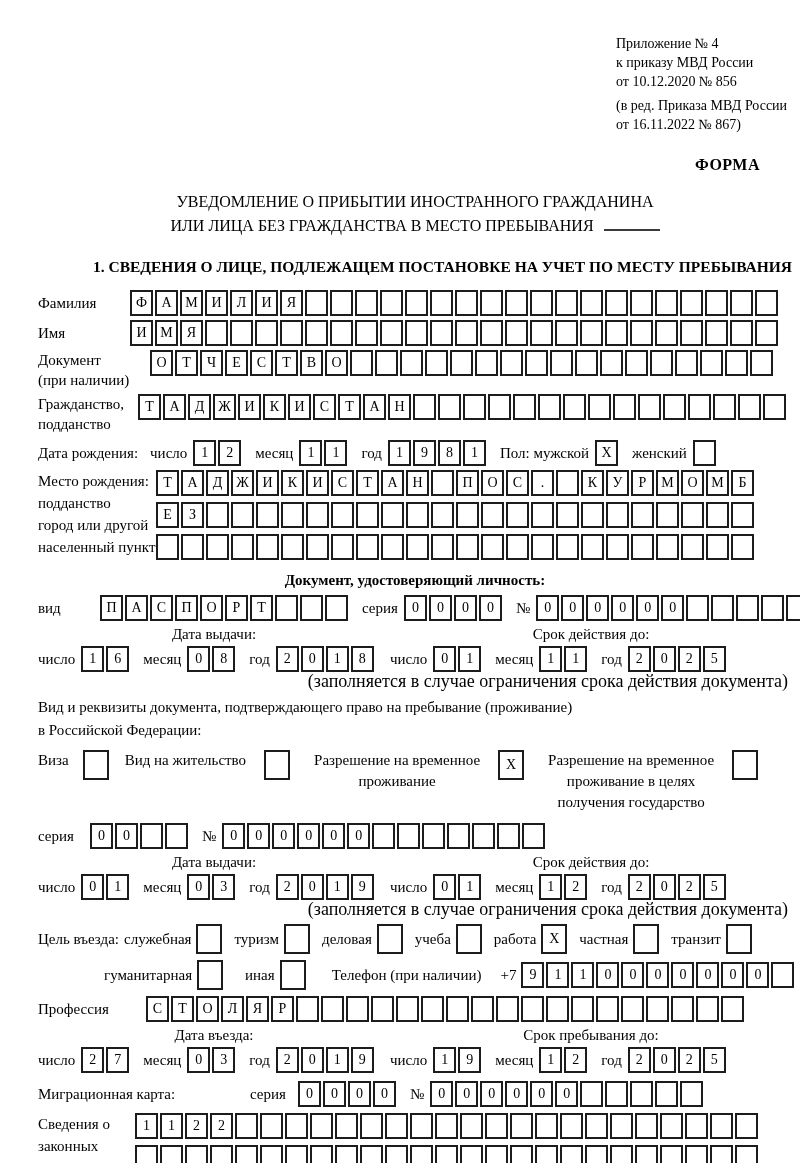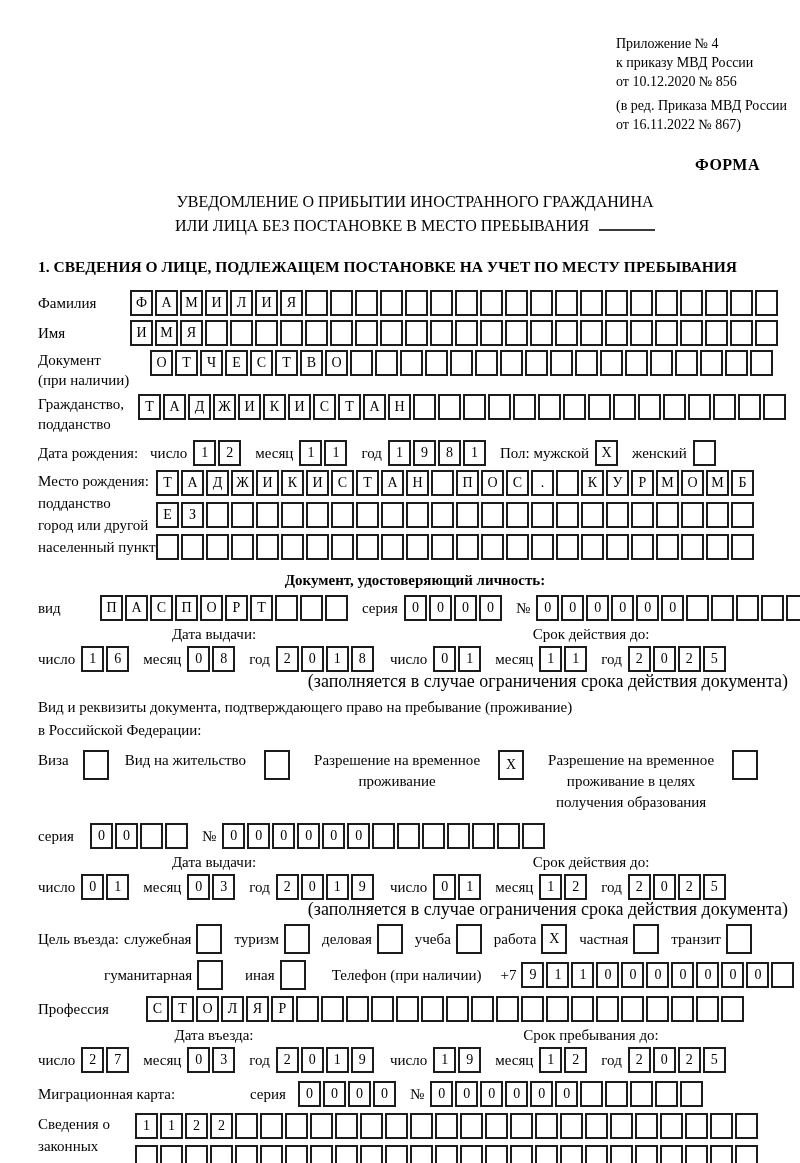--- a/index.html
+++ b/index.html
@@ -8,21 +8,21 @@
     font-family:"Liberation Serif","DejaVu Serif",serif;font-size:15px;
     box-sizing:border-box;padding:34px 8px 0 38px;overflow:hidden;position:relative;
   }
   
   .hdr{margin-left:578px;line-height:19px;font-size:14px;}
   .hdr .ed{margin-top:5px;}
   .forma{ text-align:right;padding-right:32px;font-weight:bold;font-size:16px;margin-top:22px;letter-spacing:.5px;}
   
   .title{text-align:center;font-weight:normal;font-size:16px;line-height:24px;margin-top:16px;}
   .blank-underline{display:inline-block;width:56px;height:13px;border-bottom:2px solid #3a3a3a;margin-left:10px;}
-  .sec-head{text-align:left;font-weight:bold;font-size:15.5px;margin-top:20px;margin-bottom:14px;}
+  .sec-head{text-align:right;font-weight:bold;font-size:15.5px;margin-top:20px;margin-bottom:14px;}
   
   .cell{
     display:inline-block;width:19px;height:22px;border:2px solid #1c1c1c;margin-right:2px;
     text-align:center;line-height:22px;font-size:14px;vertical-align:middle;background:#fff;
   }
   .cells{white-space:nowrap;flex:none;}
   .cbx .cell{width:22px;height:26px;line-height:26px;}
   
   .frow{display:flex;align-items:center;margin-bottom:4px;}
   .frow.top{align-items:flex-start;}
@@ -69,21 +69,21 @@
     <div class="ed">
       <div>(в ред. Приказа МВД России</div>
       <div>от 16.11.2022 № 867)</div>
     </div>
   </div>
   <div class="forma">ФОРМА</div>
 
   <div class="title">
     <div>УВЕДОМЛЕНИЕ О ПРИБЫТИИ ИНОСТРАННОГО ГРАЖДАНИНА</div>
     <div>
-      <span>ИЛИ ЛИЦА БЕЗ ПОСТАНОВКЕ В МЕСТО ПРЕБЫВАНИЯ</span><span class="blank-underline"></span>
+      <span>ИЛИ ЛИЦА БЕЗ ГРАЖДАНСТВА В МЕСТО ПРЕБЫВАНИЯ</span><span class="blank-underline"></span>
     </div>
   </div>
 
   <div class="sec-head">1. СВЕДЕНИЯ О ЛИЦЕ, ПОДЛЕЖАЩЕМ ПОСТАНОВКЕ НА УЧЕТ ПО МЕСТУ ПРЕБЫВАНИЯ</div>
 
   <div class="frow">
     <span class="lbl w92">Фамилия</span>
     <span class="cells"><span class="cell">Ф</span><span class="cell">А</span><span class="cell">М</span><span class="cell">И</span><span class="cell">Л</span><span class="cell">И</span><span class="cell">Я</span><span class="cell"></span><span class="cell"></span><span class="cell"></span><span class="cell"></span><span class="cell"></span><span class="cell"></span><span class="cell"></span><span class="cell"></span><span class="cell"></span><span class="cell"></span><span class="cell"></span><span class="cell"></span><span class="cell"></span><span class="cell"></span><span class="cell"></span><span class="cell"></span><span class="cell"></span><span class="cell"></span><span class="cell"></span></span>
   </div>
 
@@ -188,21 +188,21 @@
       <span class="olbl">
         <div>Разрешение на временное</div>
         <div>проживание</div>
       </span>
       <span class="cells cbx gap10"><span class="cell">X</span></span>
     </div>
     <div class="opt gap22">
       <span class="olbl">
         <div>Разрешение на временное</div>
         <div>проживание в целях</div>
-        <div>получения образования</div>
+        <div>получения государство</div>
       </span>
       <span class="cells cbx gap10"><span class="cell"></span></span>
     </div>
   </div>
 
   <div class="frow">
     <span class="lbl" style="width:52px;">серия</span>
     <span class="cells"><span class="cell">0</span><span class="cell">0</span><span class="cell"></span><span class="cell"></span></span>
     <span class="inl">№</span>
     <span class="cells"><span class="cell">0</span><span class="cell">0</span><span class="cell">0</span><span class="cell">0</span><span class="cell">0</span><span class="cell">0</span><span class="cell"></span><span class="cell"></span><span class="cell"></span><span class="cell"></span><span class="cell"></span><span class="cell"></span><span class="cell"></span></span>

